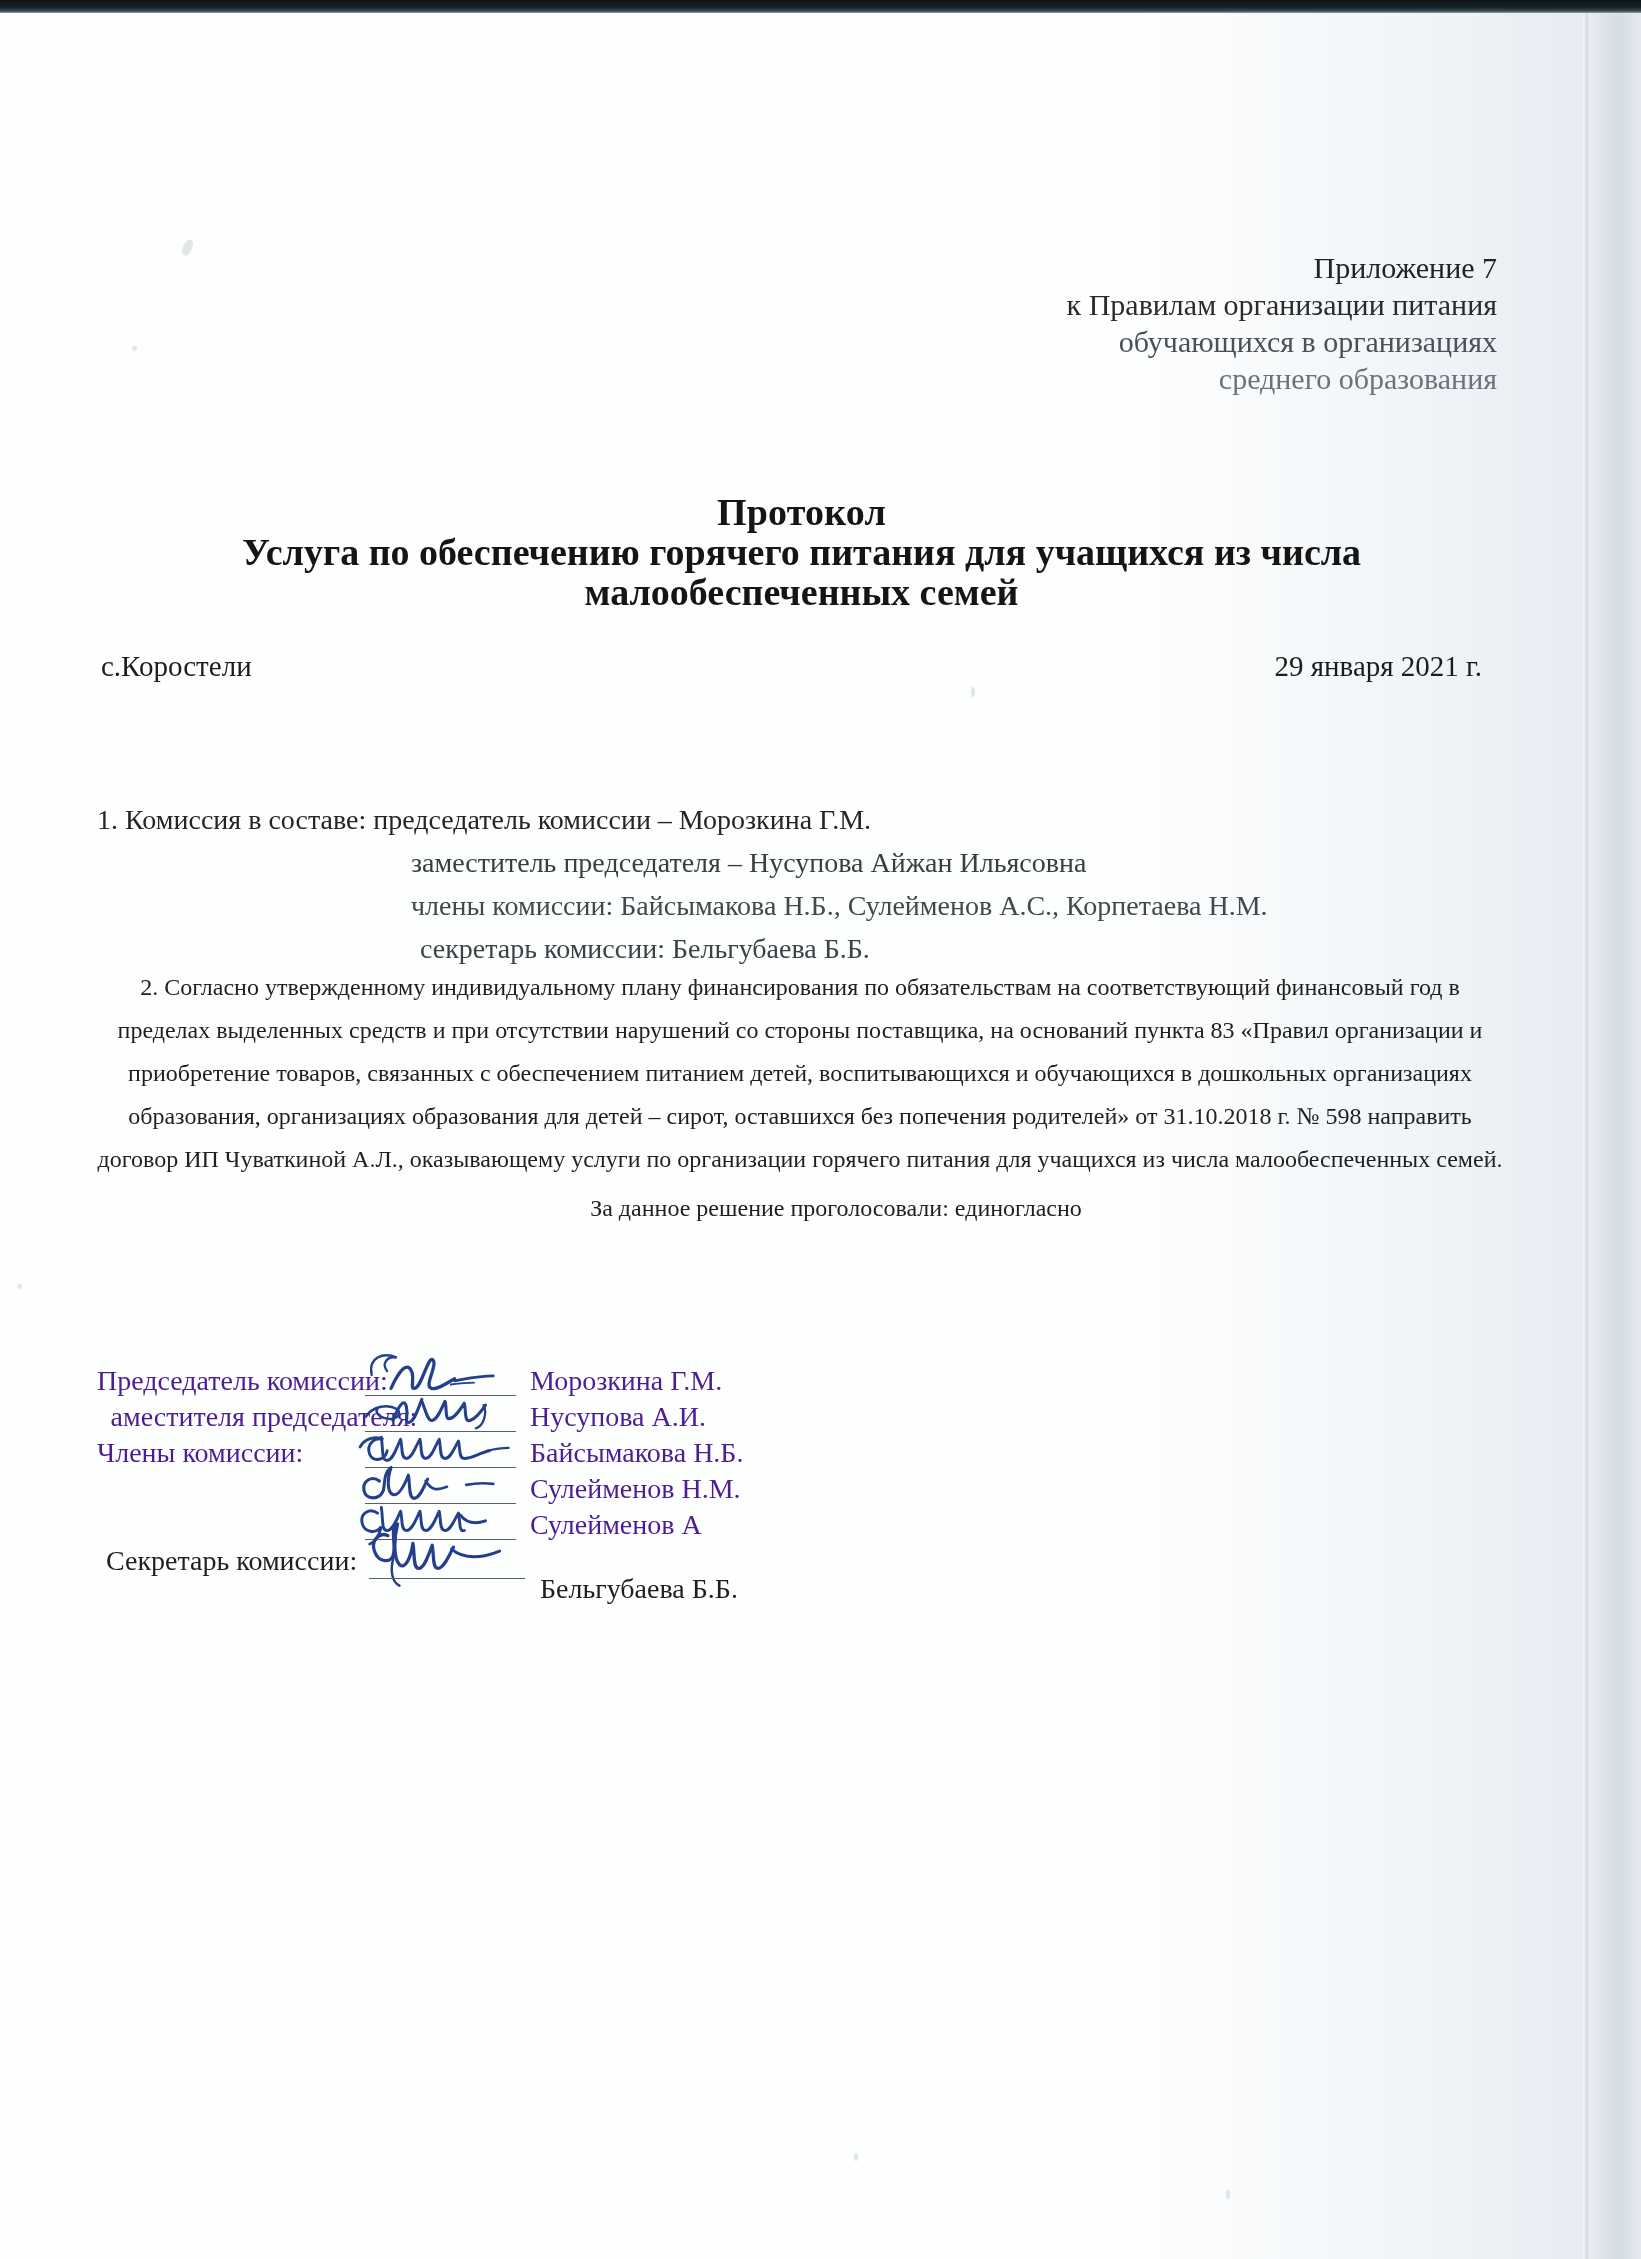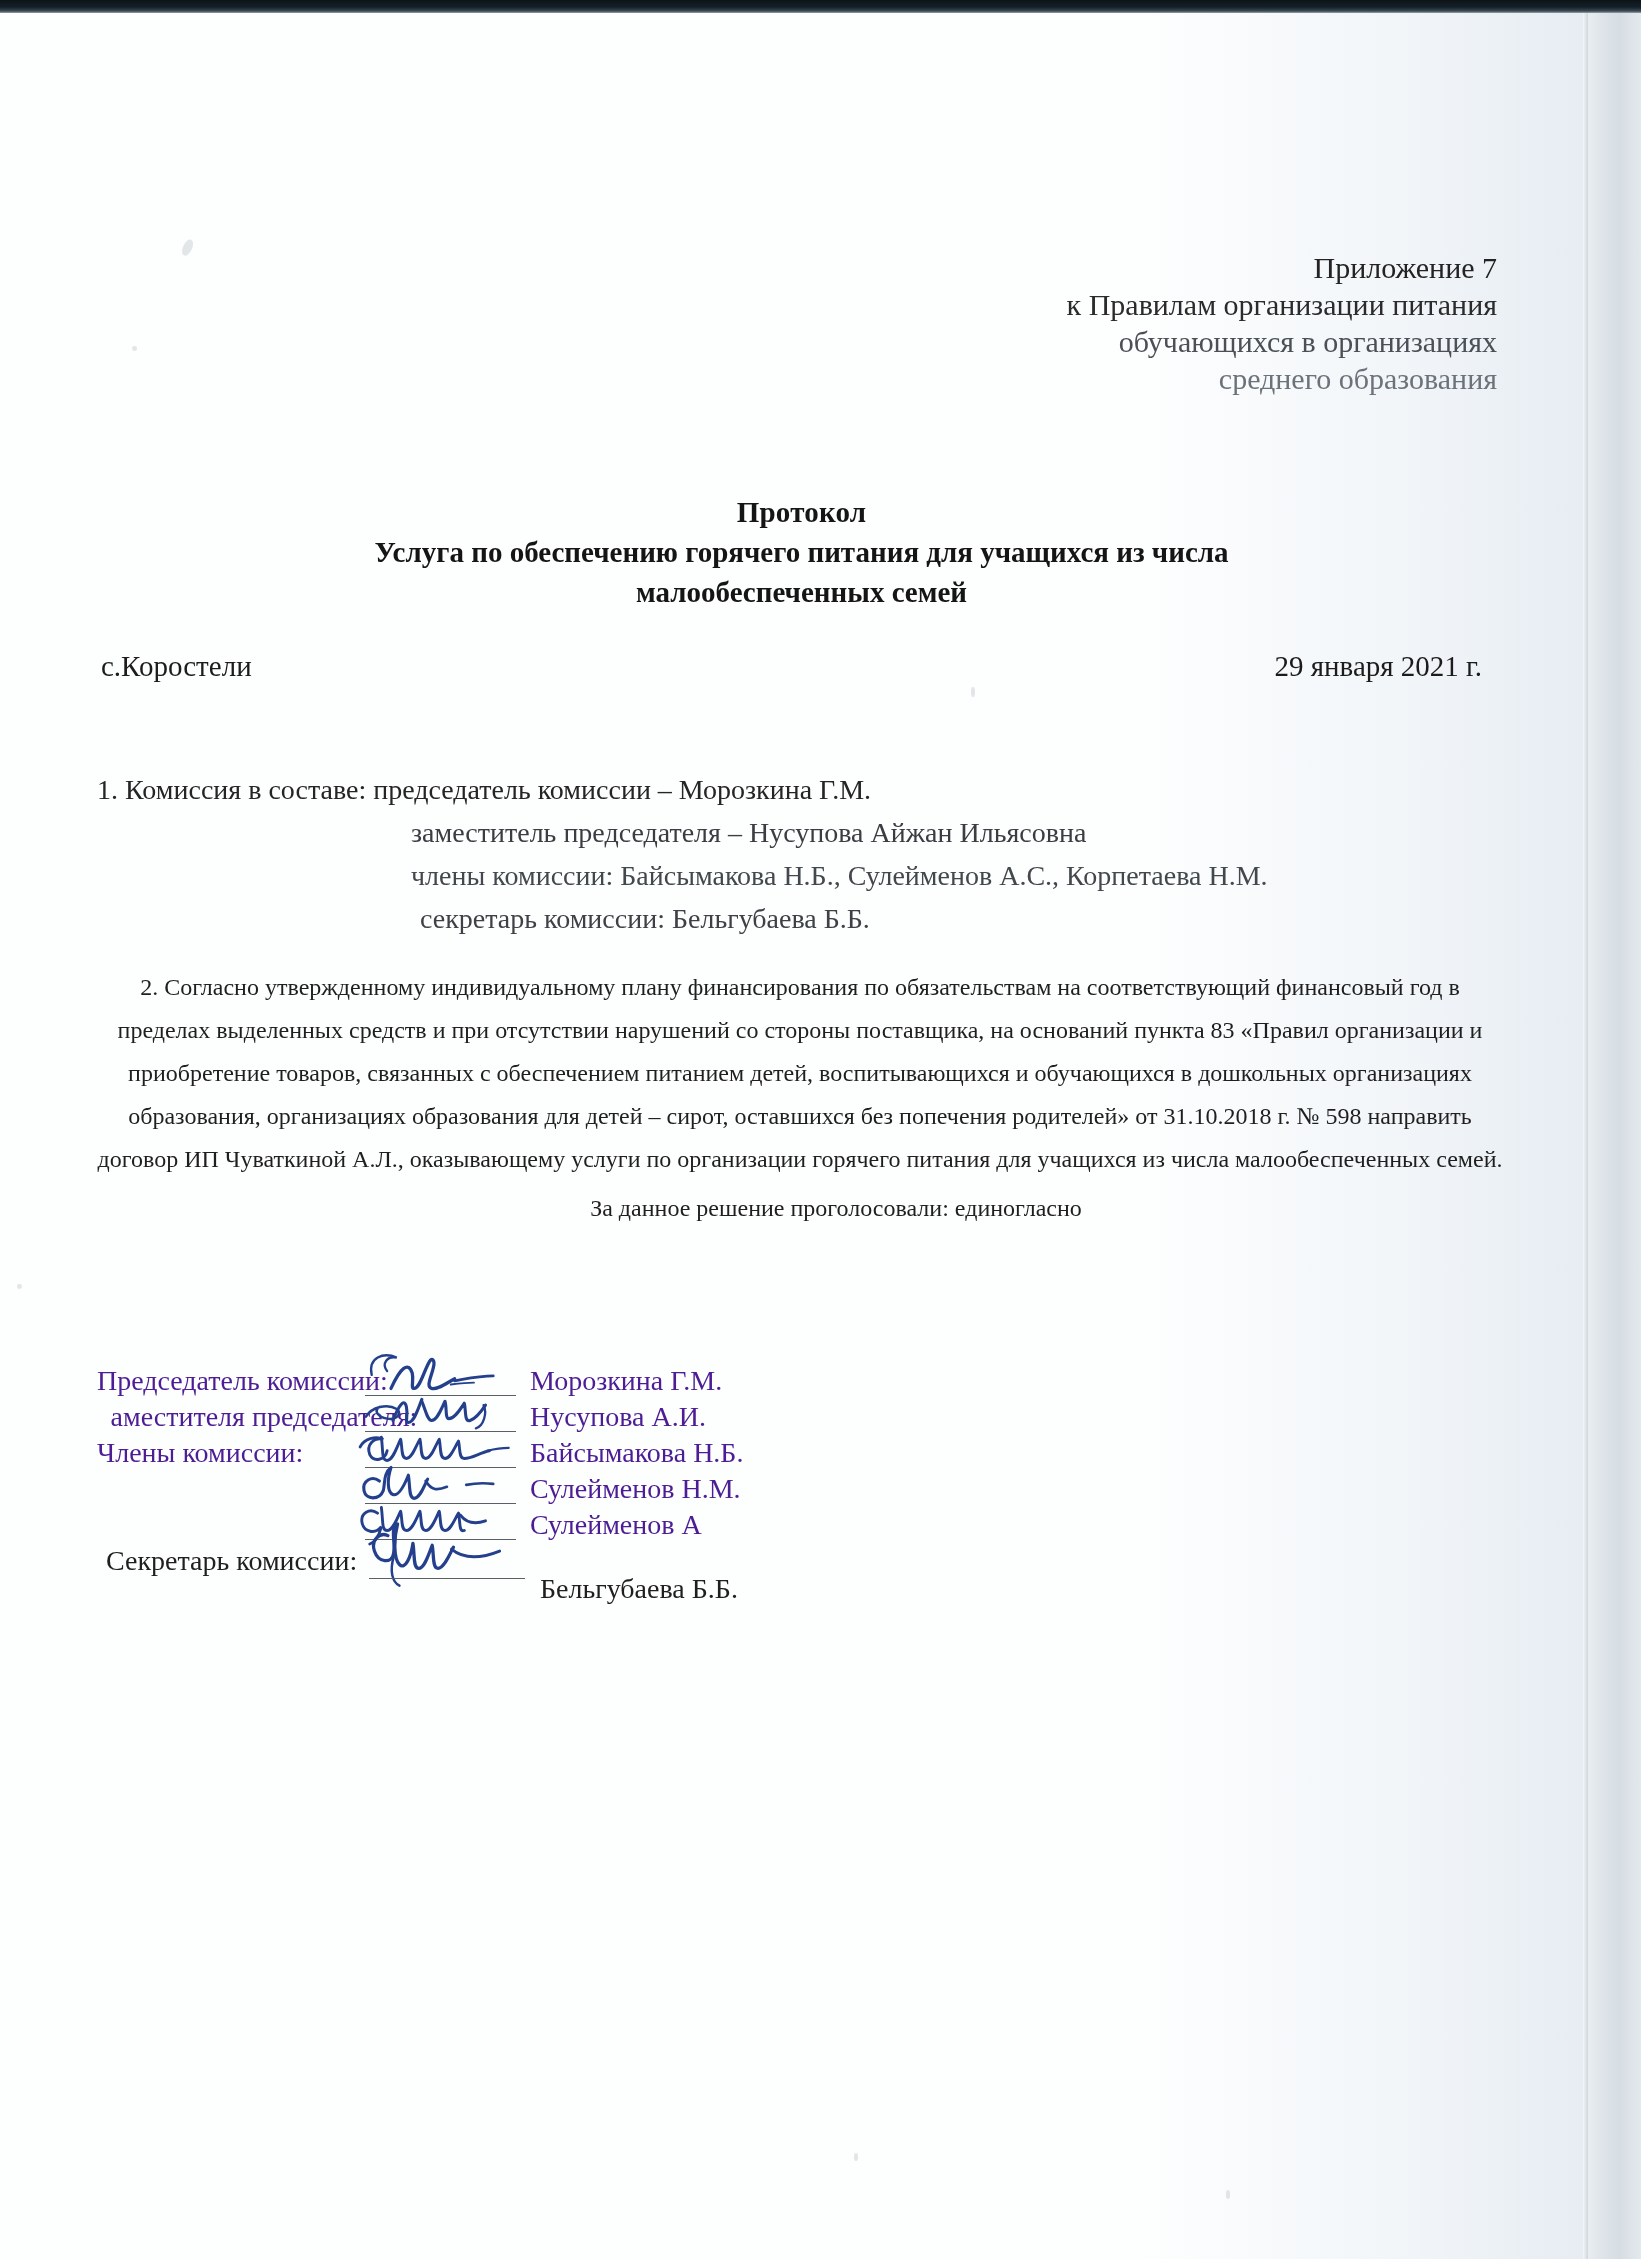--- a/index.html
+++ b/index.html
@@ -73,42 +73,42 @@
   .hdr .l3 { color: #4a5056; }
   .hdr .l4 { color: #6b7279; }
 
   .title-block {
     position: absolute;
     left: 116px;
     top: 492px;
     width: 1371px;
     text-align: center;
     font-weight: bold;
-    font-size: 29px;
+    font-size: 38px;
     line-height: 40px;
     color: #151515;
   }
   .title-block .t1 { letter-spacing: 0.2px; }
 
   .datum-row {
     position: absolute;
     left: 101px;
     top: 649px;
     width: 1381px;
     font-size: 29px;
     line-height: 35px;
     display: flex;
     justify-content: space-between;
     color: #1c1c1c;
   }
 
   .commission {
     position: absolute;
     left: 97px;
-    top: 768px;
+    top: 798px;
     width: 1400px;
     font-size: 28px;
     line-height: 43px;
     color: #252525;
   }
   .commission .c-line2,
   .commission .c-line3,
   .commission .c-line4 {
     padding-left: 314px;
     color: #3a3e42;

